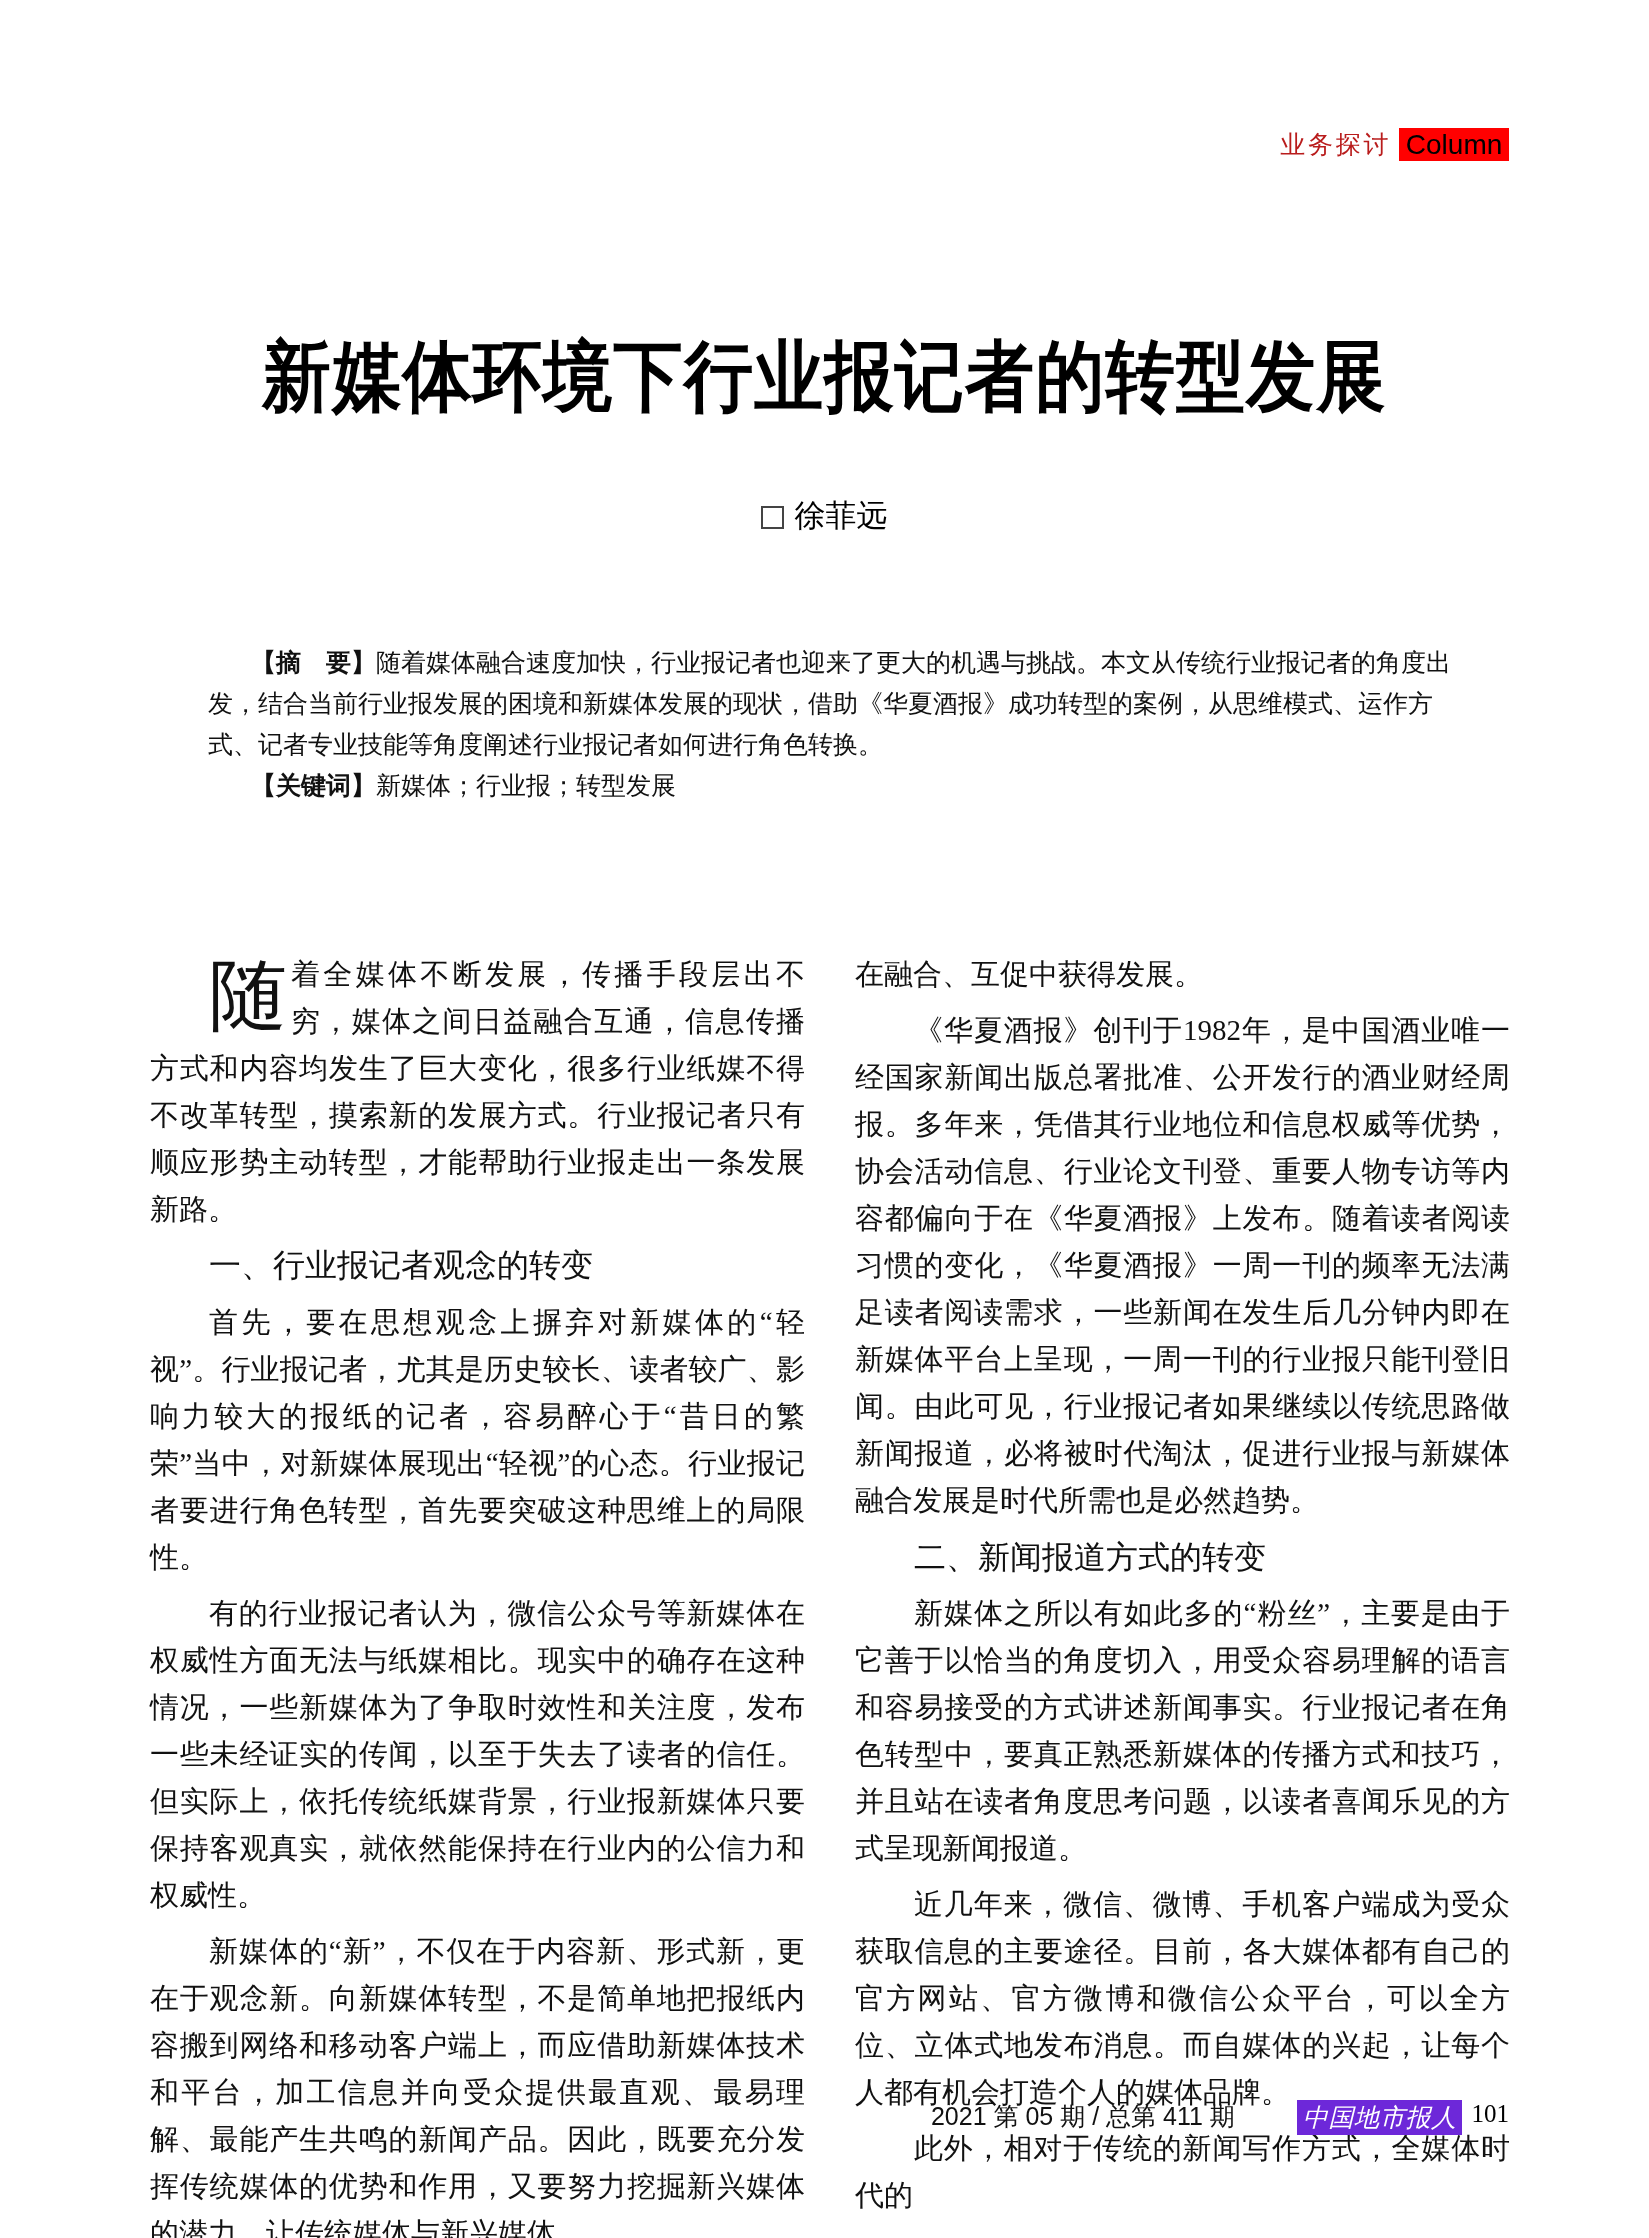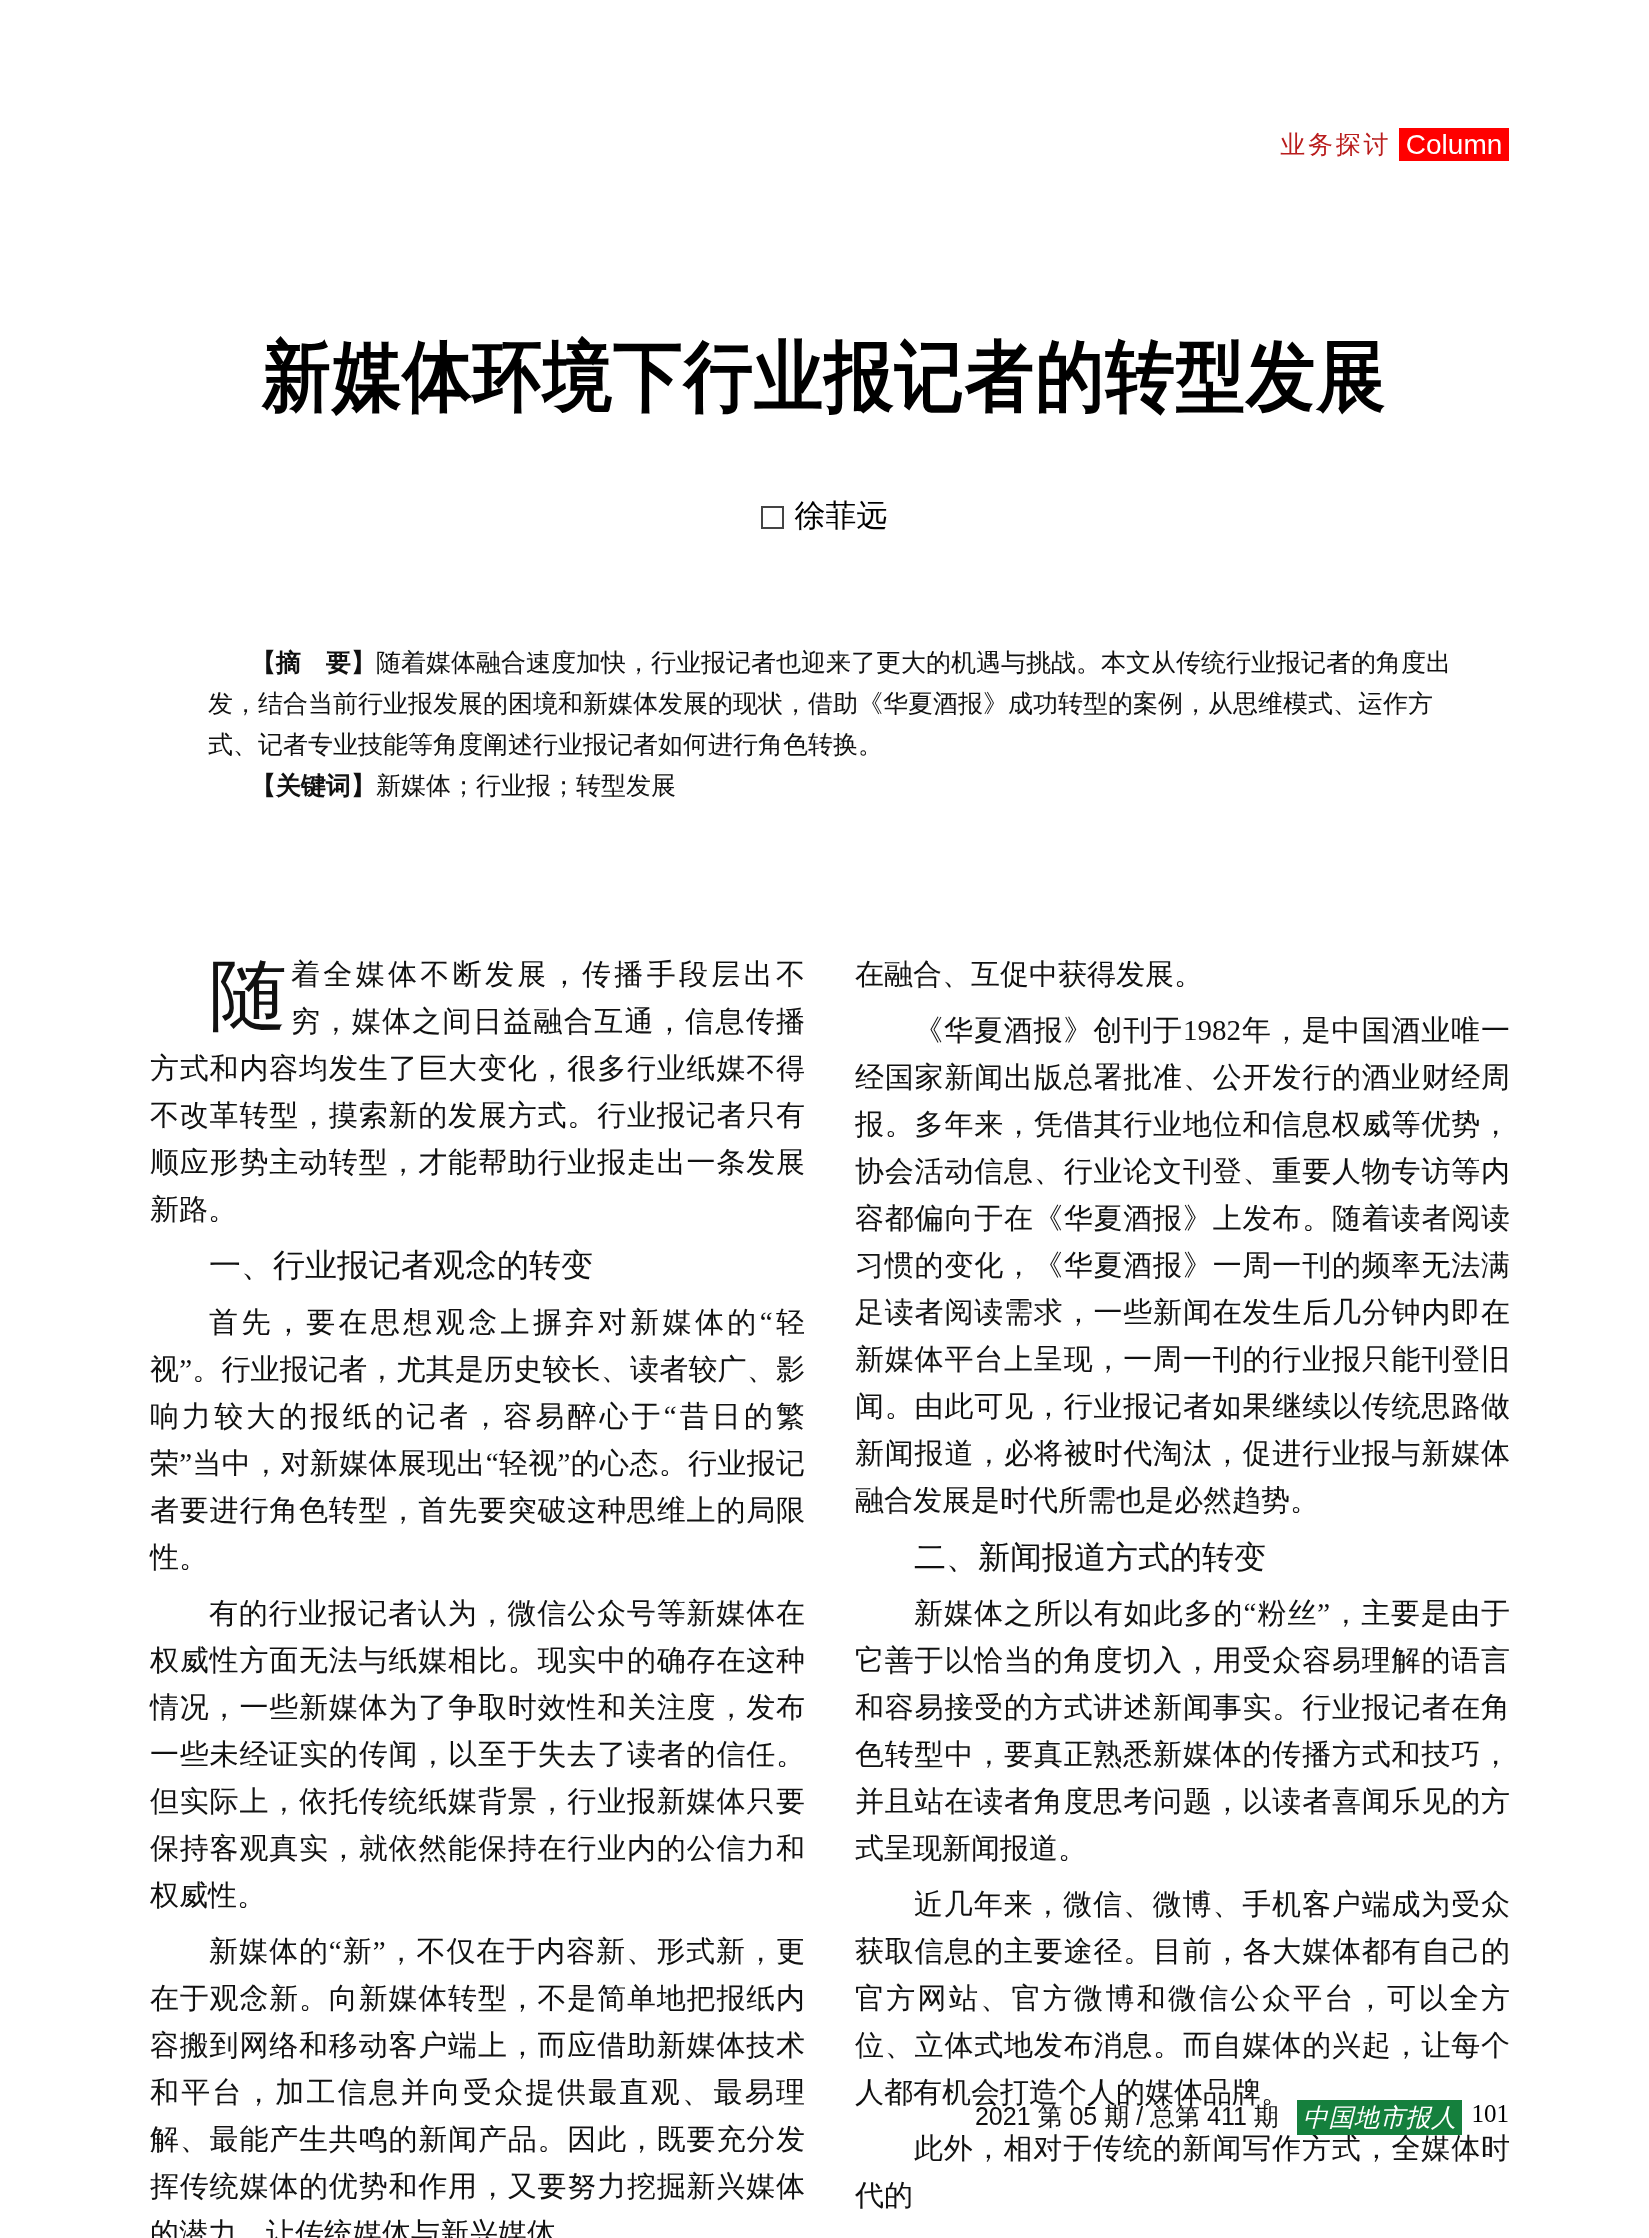--- a/index.html
+++ b/index.html
@@ -2,21 +2,21 @@
 <html style="font-size:10.6px"><head>
 <meta charset="utf-8">
 <style>
   html, body { margin:0; padding:0; background:#ffffff; }
   body { width:1649px; height:2239px; position:relative; overflow:hidden; color:#111; }
   .page { position:absolute; inset:0; }
 
   
   .column-tag { position:absolute; top:128px; right:140px; display:flex; align-items:center; height:33px; }
   .column-tag .cn { font-family:"DejaVu Sans", sans-serif; color:#b91c1c; font-size:25px; letter-spacing:2.7px; margin-right:8px; }
-  .column-tag .en { background:#ff0000; color:#ffffff; font-family:"Liberation Sans", sans-serif; font-size:28px; line-height:33px; padding:0 6.7px; }
+  .column-tag .en { background:#ff0000; color:#000000; font-family:"Liberation Sans", sans-serif; font-size:28px; line-height:33px; padding:0 6.7px; }
 
   
   .title { position:absolute; top:326px; left:0; width:1649px; text-align:center; font-family:"DejaVu Sans", sans-serif; font-weight:bold; font-size:69px; letter-spacing:1.3px; color:#000; transform:scaleY(1.12); transform-origin:top center; }
 
   
   .author { position:absolute; top:495px; left:0; width:1649px; text-align:center; font-family:"DejaVu Sans", sans-serif; font-size:31px; color:#000; }
   .author .box { display:inline-block; width:22.6px; height:22.6px; border:2px double #444; vertical-align:-2.7px; margin-right:10.6px; box-sizing:border-box; }
 
   
   .abstract { position:absolute; top:642px; left:208px; width:1250px; font-family:"DejaVu Serif", serif; font-size:25px; line-height:41px; color:#111; }
@@ -31,21 +31,21 @@
   .col-right { left:855px; }
   .col p { margin:0 0 9.3px 0; text-indent:59px; }
   .col p.noindent { text-indent:0; }
   .col h2 { margin:2.7px 0 9.3px 0; padding-left:59px; font-family:"DejaVu Sans", sans-serif; font-weight:normal; font-size:32px; line-height:47px; }
   .dropcap { float:left; font-family:"DejaVu Serif", serif; font-size:78px; line-height:78px; margin:5.3px 4px 0 59px; font-weight:normal; }
   .col p.lead { text-indent:0; }
 
   
   .footer { position:absolute; top:2100px; right:140px; display:flex; align-items:flex-start; height:40px; }
   .footer .issue { font-family:"Liberation Sans", sans-serif; font-size:25px; color:#111; margin-right:18.6px; }
-  .footer .logo { background:#15803d; color:#fff; font-family:"DejaVu Serif", serif; font-style:italic; font-size:25px; line-height:35px; padding:0 5.3px; margin-right:9.3px; letter-spacing:0.7px; }
+  .footer .logo { background:#6d28d9; color:#fff; font-family:"DejaVu Serif", serif; font-style:italic; font-size:25px; line-height:35px; padding:0 5.3px; margin-right:9.3px; letter-spacing:0.7px;margin-left:44px; }
   .footer .pageno { font-family:"Liberation Serif", serif; font-size:25px; color:#000; }
 </style>
 </head>
 <body>
 
 <div class="page">
 
   <div class="column-tag">
     <span class="cn">业务探讨</span>
     <span class="en">Column</span>

